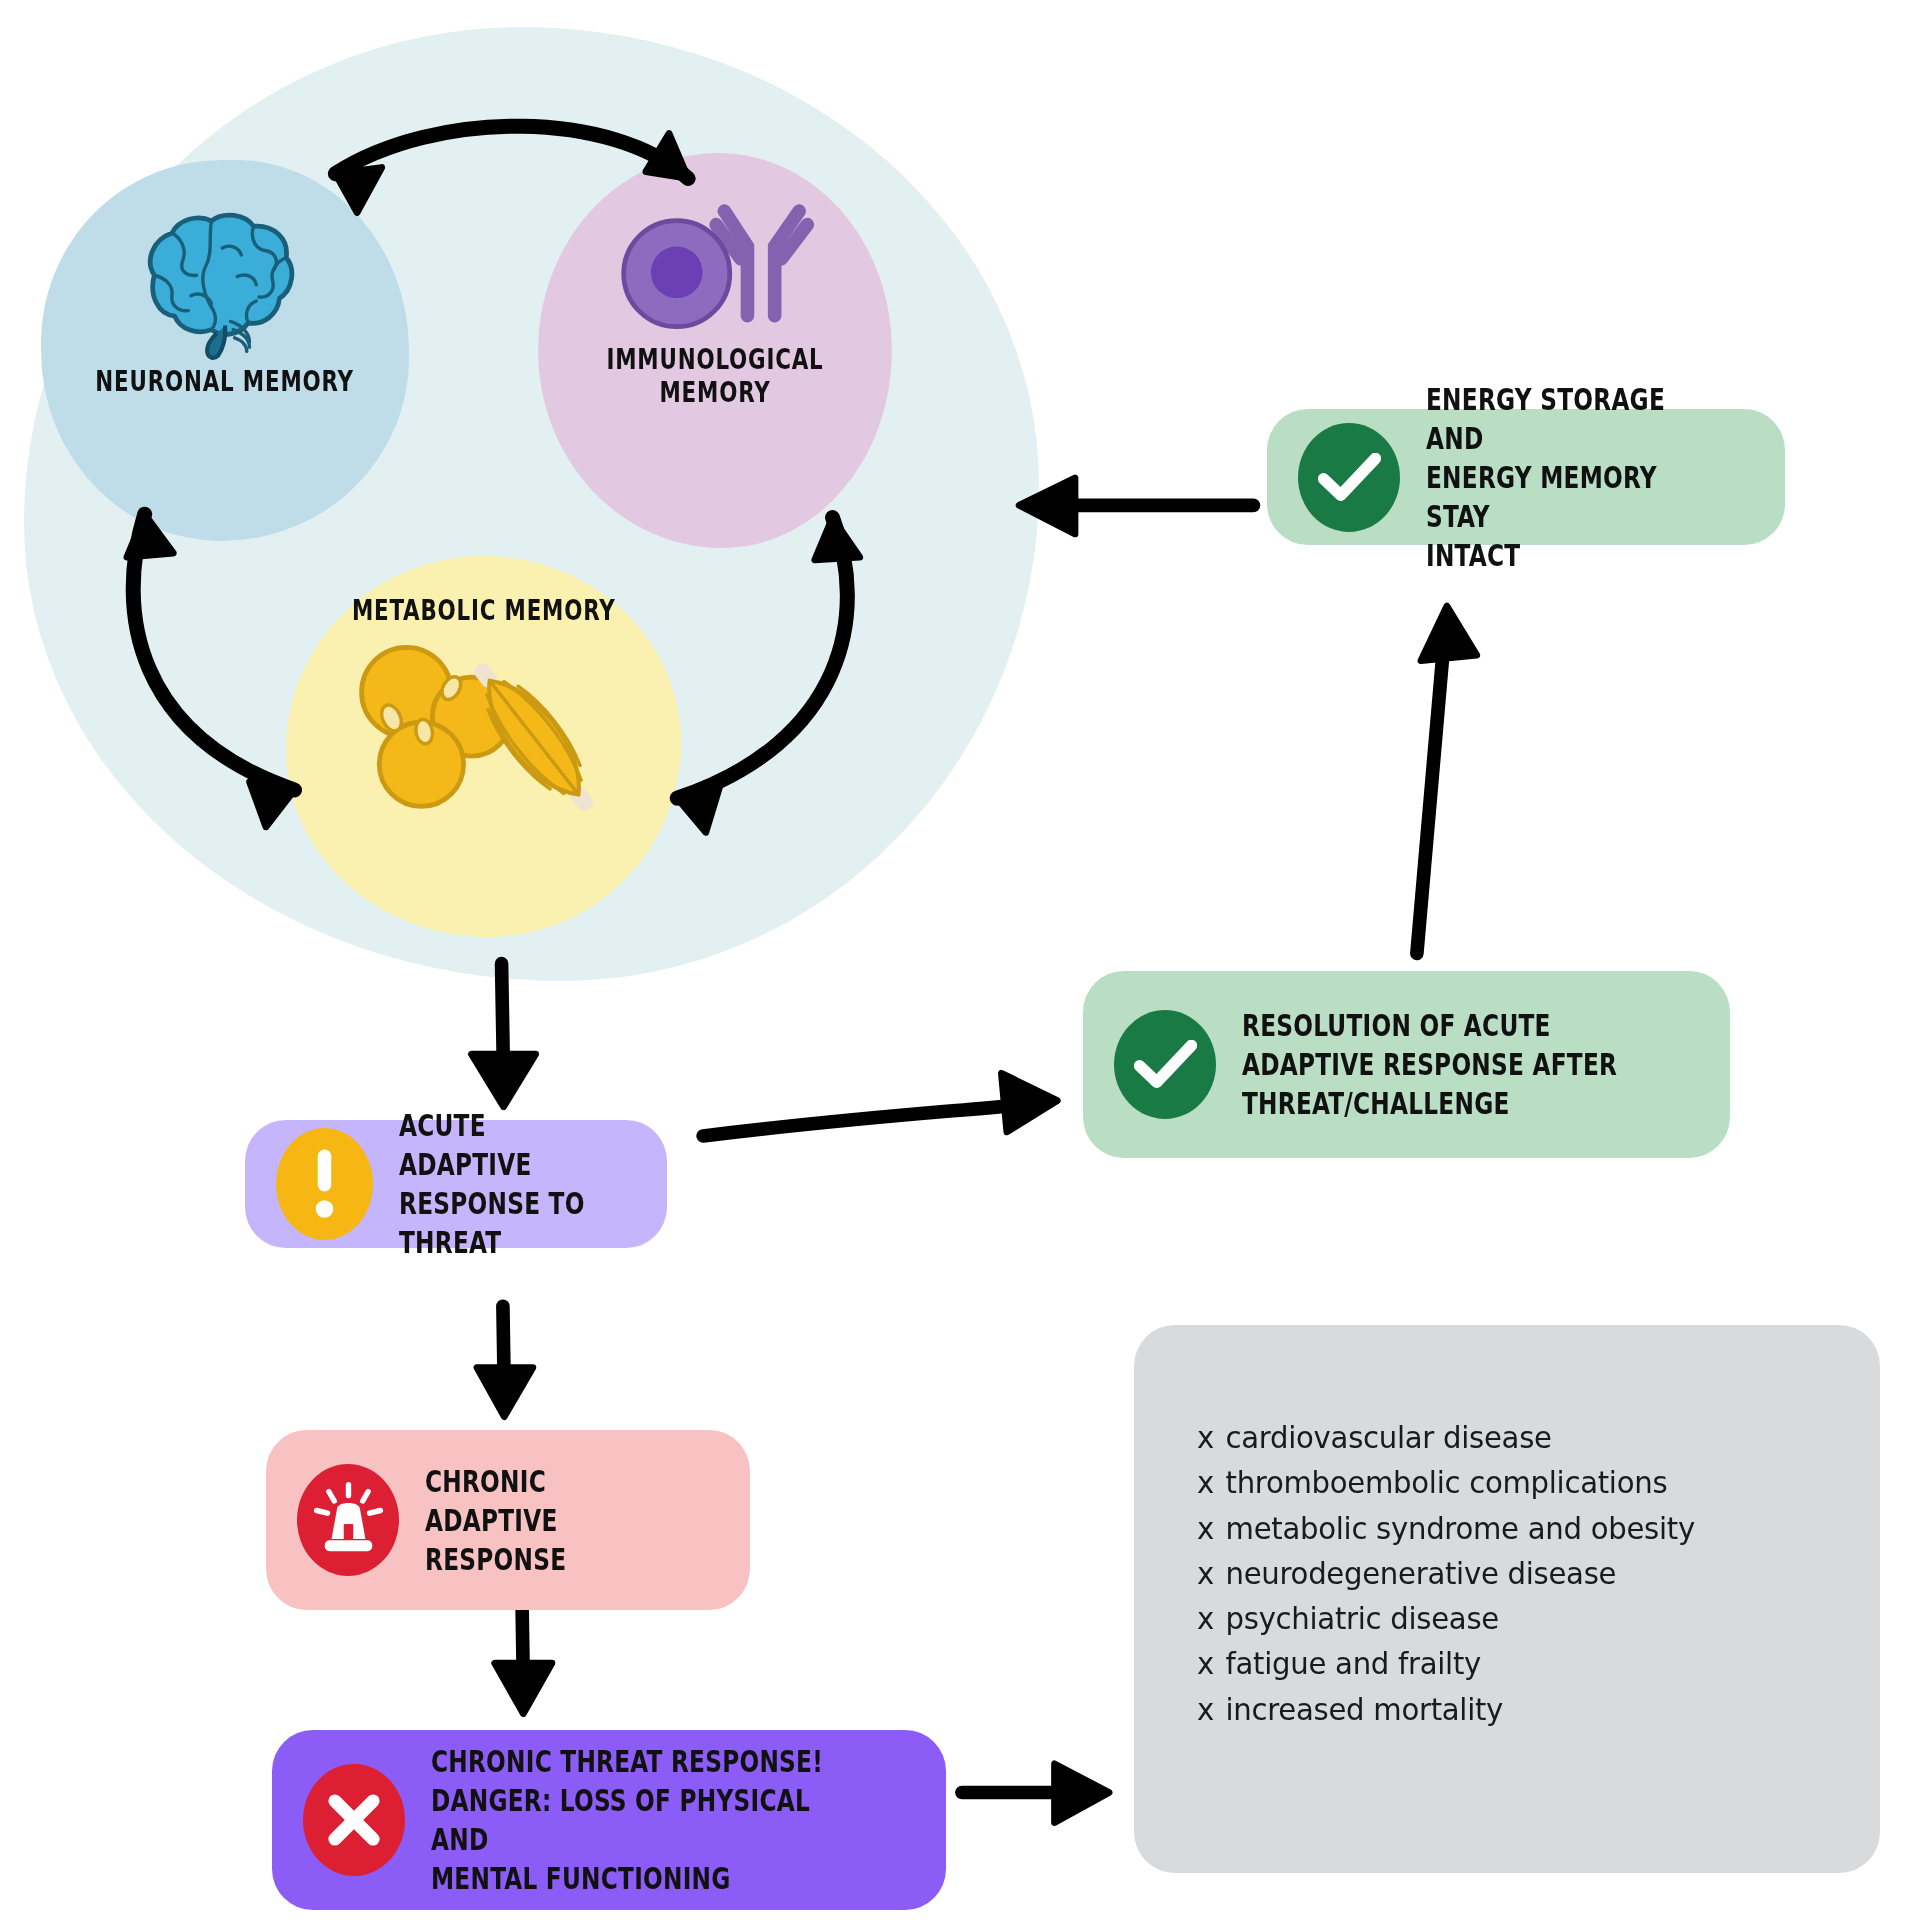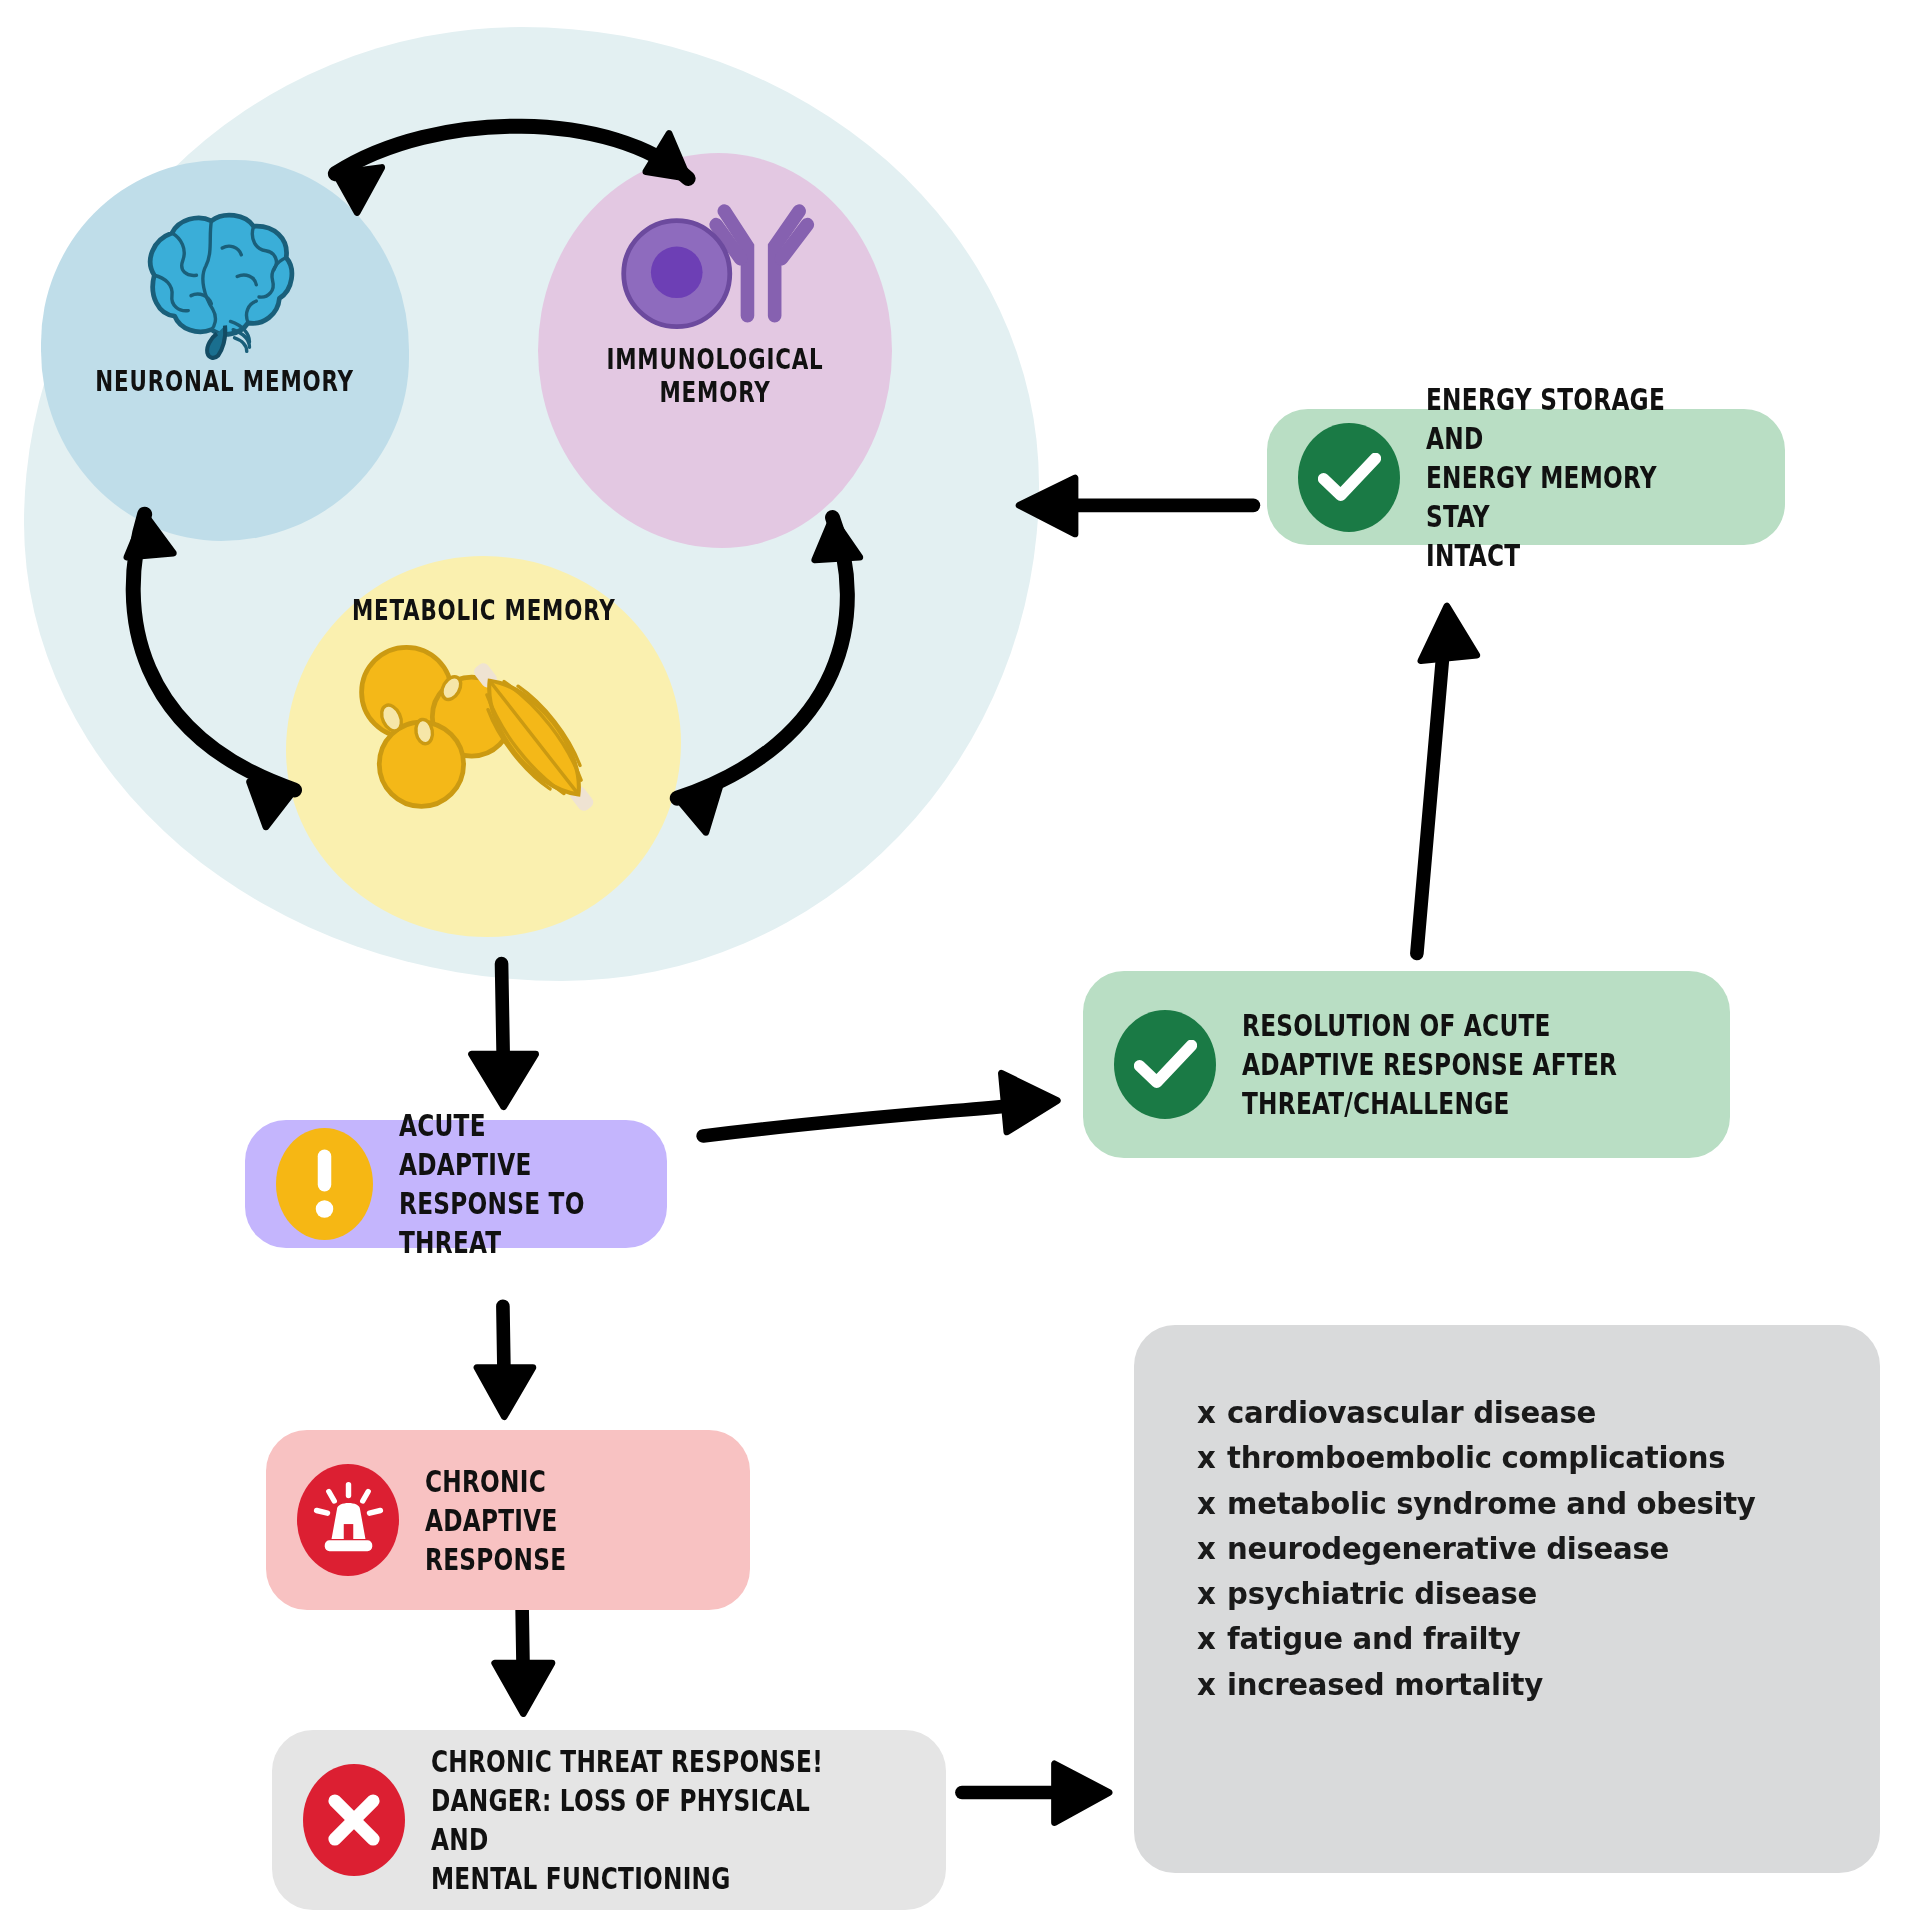--- a/index.html
+++ b/index.html
@@ -78,41 +78,41 @@
     text-transform: uppercase;
     white-space: pre-line;
     transform: scaleX(0.86);
     transform-origin: left center;
   }
 
   .box-energy   { left:1267px; top:409px;  width:518px; height:136px; background:#b9dec4; }
   .box-resolve  { left:1083px; top:971px; width:647px; height:187px; background:#b9dec4; }
   .box-acute    { left: 245px; top:1120px; width:422px; height:128px; background:#c4b5fd; }
   .box-chronic  { left: 266px; top:1430px; width:484px; height:180px; background:#f8c2c2; }
-  .box-threat   { left: 272px; top:1730px; width:674px; height:180px; background:#e5e5e5; }
+  .box-threat   { left: 272px; top:1730px; width:674px; height:180px; background:#8b5cf6; }
 
   
   .risks {
     position: absolute;
     left: 1134px; top: 1325px;
     width: 746px; height: 548px;
     background: #d9dadb;
     border-radius: 41px;
     padding: 37px 41px;
   }
   .risks-head { display:flex; align-items:flex-start; }
   .risks-head .badge { flex:0 0 auto; margin-right: 24.5px; }
   .risks-title {
     font-family: "Liberation Sans Narrow", "DejaVu Sans Condensed", "Liberation Sans", sans-serif;
     font-weight: 700; font-size: 30px; line-height: 1.30;
     color:#111; text-transform: uppercase; white-space: pre-line;
     transform: scaleX(0.88); transform-origin: left center;
     padding-top: 4.1px;
   }
-  .risks-list { margin-top: 28px; margin-left: 22px; font-weight: bold; }
+  .risks-list { margin-top: 53px; margin-left: 22px; }
   .risk-item {
     font-family: "DejaVu Sans", sans-serif;
     font-size: 31px;
     line-height: 1.46;
     color: #1a1a1a;
     letter-spacing: -0.3px;
     transform: scaleX(0.94);
     transform-origin: left center;
     white-space: nowrap;
   }

